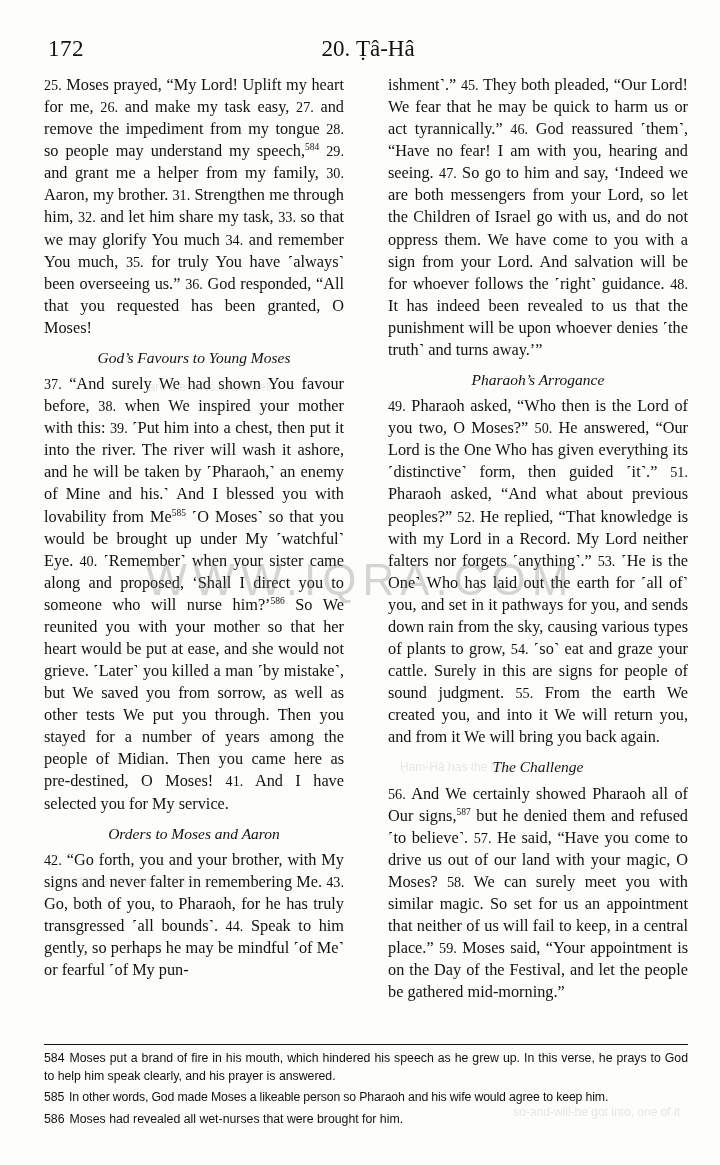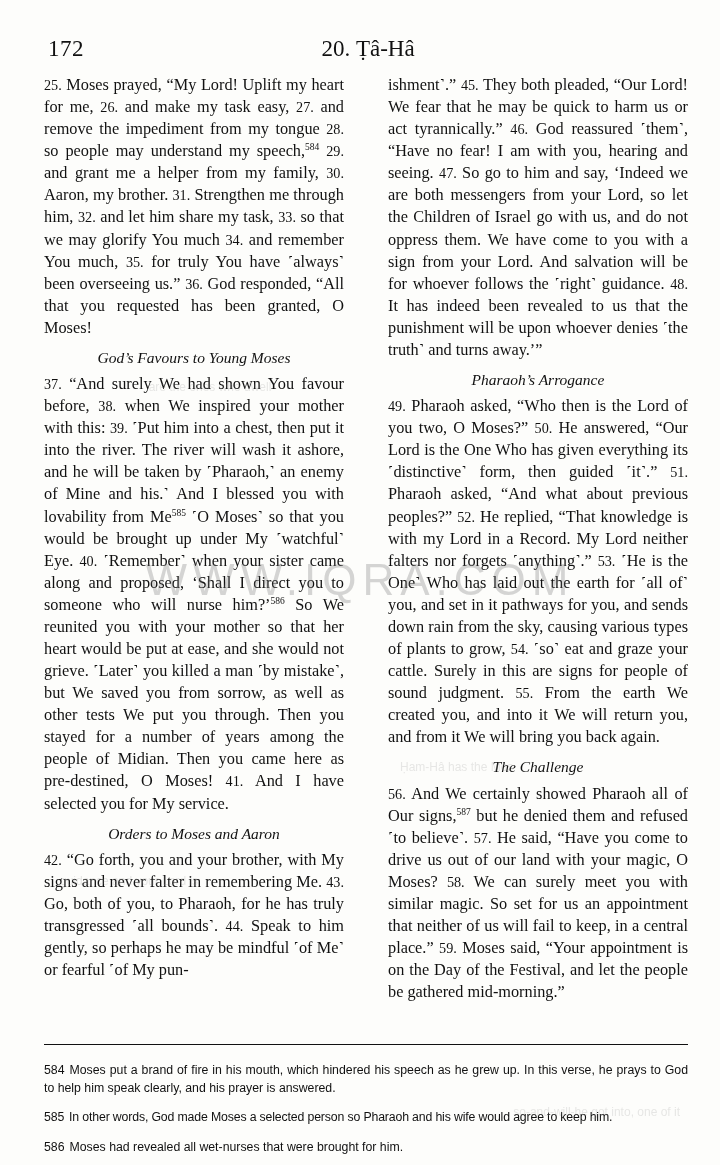--- a/index.html
+++ b/index.html
@@ -104,21 +104,21 @@
   .footnotes {
     position: absolute;
     left: 44px;
     top: 1050px;
     width: 644px;
     font-family: "Liberation Sans", sans-serif;
     font-size: 12.3px;
     line-height: 1.43;
   }
   .fn {
-    margin: 12px 0 4px 0;
+    margin: 0 0 4px 0;
     text-align: justify;
   }
   .fn .fnum {
     margin-right: 5px;
   }
   .fn.tight { letter-spacing: -0.15px; }
 
   
   .watermark {
     position: absolute;
@@ -173,21 +173,21 @@
       <div class="section-head">The Challenge</div>
       <p class="body"><span class="vnum">56.</span> And We certainly showed Pharaoh all of Our signs,<sup>587</sup> but he denied them and refused ˹to believe˺. <span class="vnum">57.</span> He said, “Have you come to drive us out of our land with your magic, O Moses? <span class="vnum">58.</span> We can surely meet you with similar magic. So set for us an appointment that neither of us will fail to keep, in a central place.” <span class="vnum">59.</span> Moses said, “Your appointment is on the Day of the Festival, and let the people be gathered mid-morning.”</p>
     </div>
 
   </div>
 
   <div class="footnote-rule"></div>
 
   <div class="footnotes">
     <p class="fn"><span class="fnum">584</span><span>Moses put a brand of fire in his mouth, which hindered his speech as he grew up. In this verse, he prays to God to help him speak clearly, and his prayer is answered.</span></p>
-    <p class="fn tight"><span class="fnum">585</span><span>In other words, God made Moses a selected person so Pharaoh and his wife would agree to keep him.</span></p>
+    <p class="fn tight"><span class="fnum">585</span><span>In other words, God made Moses a likeable person so Pharaoh and his wife would agree to keep him.</span></p>
     <p class="fn"><span class="fnum">586</span><span>Moses had revealed all wet-nurses that were brought for him.</span></p>
   </div>
 
   <div class="ghost g1">are the ones who dwell</div>
   <div class="ghost g2">Ḥam-Hâ has the Mos</div>
   <div class="ghost g3">guidance and your Lord is</div>
   <div class="ghost g4">so-and-will-he got into, one of it</div>
 
   <div class="watermark">WWW.IQRA.COM</div>
 

